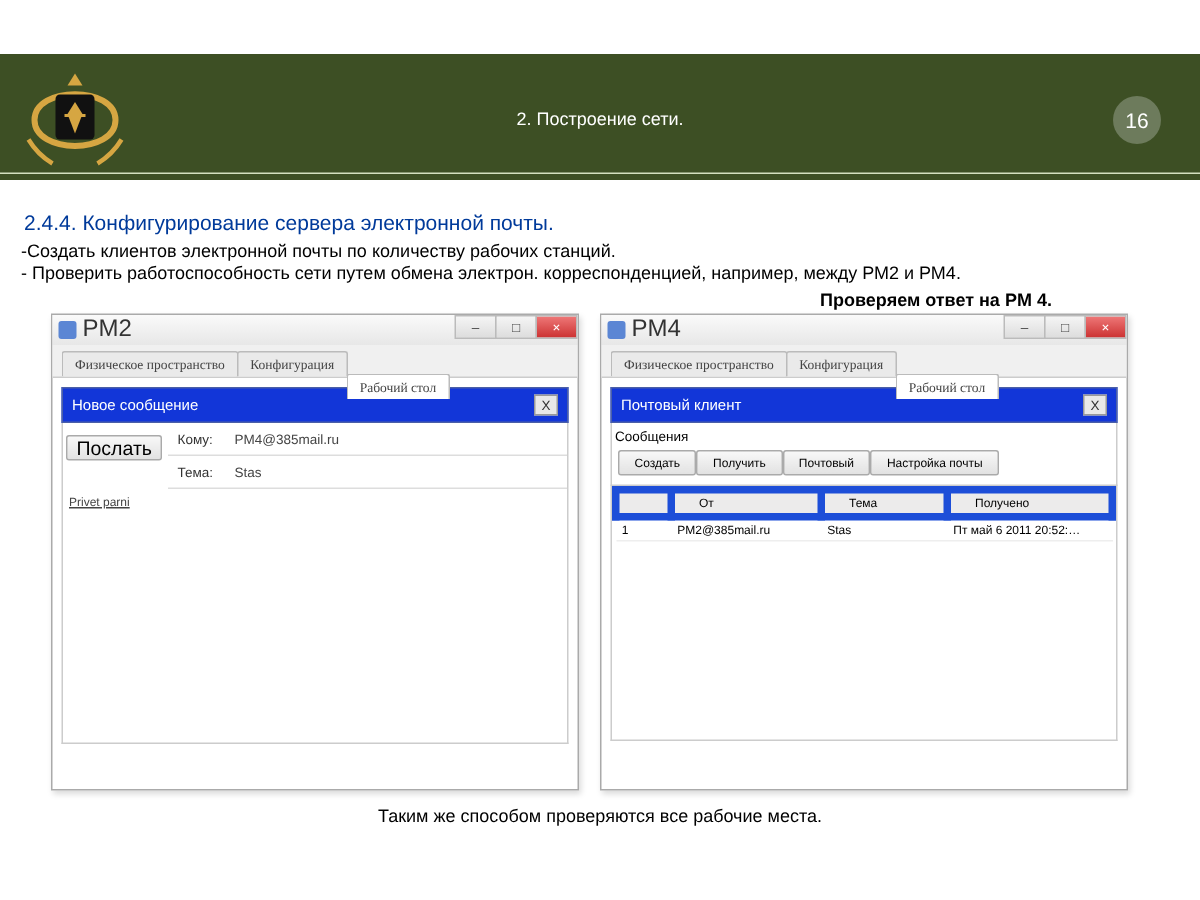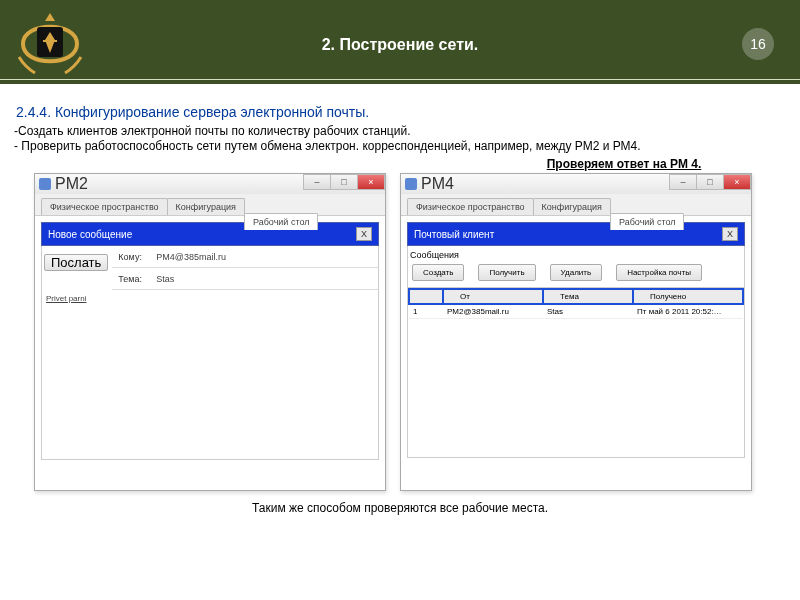--- a/index.html
+++ b/index.html
@@ -1,61 +1,61 @@
 <!DOCTYPE html>
 <html><head>
 <meta charset="utf-8">
 <style>
   * { box-sizing: border-box; margin: 0; padding: 0; }
   body { width: 800px; height: 600px; background: #fff; font-family: Arial, sans-serif; font-size: 11px; overflow: hidden; }
 
   .header { height: 84px; background: #3d4f24; position: relative; }
-  .header-title { color: #fff; font-size: 16px; font-weight: bold; text-align: center; padding-top: 36px; }
+  .header-title { color: #fff; font-size: 12px; font-weight: normal; text-align: center; padding-top: 36px; margin-top: 36px; }
   .page-badge { position: absolute; right: 26px; top: 28px; width: 32px; height: 32px; border-radius: 50%; background: #6d7b5c; color: #fff; display: flex; align-items: center; justify-content: center; font-size: 14px; }
   .emblem { position: absolute; left: 12px; top: 6px; width: 76px; height: 76px; display: flex; align-items: center; justify-content: center; }
   .header-line { position: absolute; bottom: 4px; left: 0; right: 0; height: 1px; background: #d4e0c0; }
 
   .content { padding: 14px 14px 0 14px; }
   .sec-title { color: #003a9a; font-weight: normal; font-size: 14px; margin: 6px 0 4px 2px; }
   .sec-sub { font-size: 12px; margin: 2px 0 2px 8px; }
   .sec-line { font-size: 12px; margin: 1px 0 1px 0; }
-  .check-label { font-weight: bold; font-size: 12px; text-align: center; margin: 4px 0 2px 510px; width: 200px; text-decoration: underline; }
+  .check-label { font-weight: bold; font-size: 12px; text-align: center; margin: 4px 0 2px 510px; width: 200px; }
 
   .windows { display: flex; gap: 14px; padding: 0 34px; }
   .win { width: 352px; height: 318px; border: 1px solid #aaa; background: #fff; box-shadow: 1px 2px 4px rgba(0,0,0,0.15); }
   .titlebar { height: 20px; background: linear-gradient(#fafafa, #e7e7e7); display: flex; align-items: center; padding: 0 4px; position: relative; }
   .titlebar .t-icon { width: 12px; height: 12px; background: #5b86d4; border-radius: 2px; margin-right: 4px; }
   .titlebar .t-text { font-size: 16px; color: #333; }
   .titlebar .t-ctrls { position: absolute; right: 0; top: 0; display: flex; }
   .titlebar .t-btn { width: 28px; height: 16px; border: 1px solid #bbb; background: linear-gradient(#f5f5f5,#ddd); margin-left: -1px; font-size: 9px; display:flex; align-items:center; justify-content:center; color:#444;}
   .titlebar .t-close { background: linear-gradient(#e77,#c33); color:#fff; }
 
-  .tabs { display: flex; height: 22px; background: #f0f0f0; border-bottom: 1px solid #ccc; padding: 4px 6px 0 6px; gap: 0; }
+  .tabs { display: flex; height: 22px; background: #f0f0f0; border-bottom: 1px solid #ccc; padding: 4px 6px 0 6px; gap: 0; font-family: Liberation Serif, serif; }
   .tab { border: 1px solid #bbb; border-bottom: none; background: #eaeaea; font-size: 9px; padding: 3px 8px; color: #444; border-radius: 2px 2px 0 0; margin-right: -1px; }
   .tab.active { background: #fff; position: relative; top: 15px; }
 
   .panel { padding: 6px; height: 248px; }
   
   .blue-header { background: #1236d8; color: #fff; height: 24px; display: flex; align-items: center; padding: 0 6px; font-size: 10px; justify-content: space-between; border: 1px solid #4a5fa8; }
   .blue-header .close-sq { width: 16px; height: 14px; background: #e8e8e8; border: 1px solid #999; color:#333; font-size:9px; display:flex; align-items:center; justify-content:center; }
   .compose-row { display: flex; align-items: center; border-bottom: 1px solid #ddd; height: 22px; font-size: 9px; }
   .compose-row .lbl { width: 44px; padding-left: 6px; color:#333; }
   .compose-row .val { flex: 1; color:#444; }
   .send-btn { border: 1px solid #aaa; background: linear-gradient(#f8f8f8,#e2e2e2); font-size: 13px; padding: 0 6px; margin: 4px 4px 15px 2px; border-radius: 2px; }
   .compose-head { display: flex; align-items: stretch; border-left:1px solid #ccc; border-right:1px solid #ccc; }
   .compose-head .left-col { display:flex; flex-direction:column; justify-content:center; }
   .compose-head .right-col { flex:1; }
   .body-area { border: 1px solid #ccc; border-top: none; height: 170px; font-size: 8px; padding: 4px; color:#444;text-decoration:underline; }
 
   
   .r-section-label { font-size: 9px; font-weight: normal; padding: 4px 0 2px 2px; }
-  .r-btn-row { display: flex; gap: 14px; padding: 2px 4px 6px 4px; }
+  .r-btn-row { display: flex; padding: 2px 4px 6px 4px; }
   .r-btn { border: 1px solid #aaa; background: linear-gradient(#f8f8f8,#e2e2e2); font-size: 8px; padding: 3px 10px; border-radius: 2px; }
   .r-table { width: 100%; font-size: 8px; border-collapse: collapse; }
-  .r-table th { background: #ecebeb; border: 2px solid #1d4ed8; font-weight: normal; padding: 2px 16px; text-align: left; }
+  .r-table th { background: #ecebeb; border: 5px solid #1d4ed8; font-weight: normal; padding: 2px 16px; text-align: left; }
   .r-table td { padding: 2px 4px; border-bottom: 1px solid #eee; }
   .inbox-frame { border:1px solid #ccc; border-top:none; height: 170px; }
 
   .footer { text-align: center; font-size: 12px; margin-top: 10px; color: #000; }
 </style>
 </head>
 <body>
 
 <div class="header">
   <div class="emblem">
@@ -141,21 +141,21 @@
     <div class="panel">
       <div class="blue-header">
         <span>Почтовый клиент</span>
         <span class="close-sq">X</span>
       </div>
       <div style="border:1px solid #ccc; border-top:none;">
         <div class="r-section-label">Сообщения</div>
         <div class="r-btn-row">
           <button class="r-btn">Создать</button>
           <button class="r-btn">Получить</button>
-          <button class="r-btn">Удалить</button>
+          <button class="r-btn">Почтовый</button>
           <button class="r-btn">Настройка почты</button>
         </div>
       </div>
       <div class="inbox-frame">
         <table class="r-table">
           <tbody>
               <tr>
             <th style="width:18px"></th>
             <th style="width:100px">От</th>
             <th>Тема</th>

